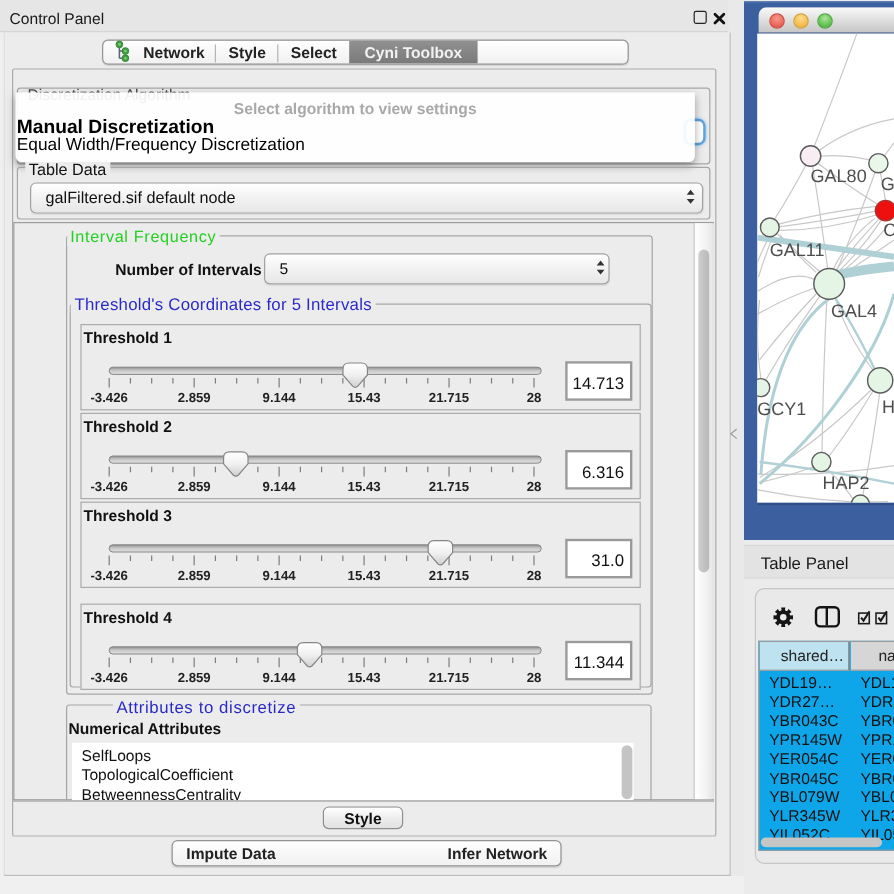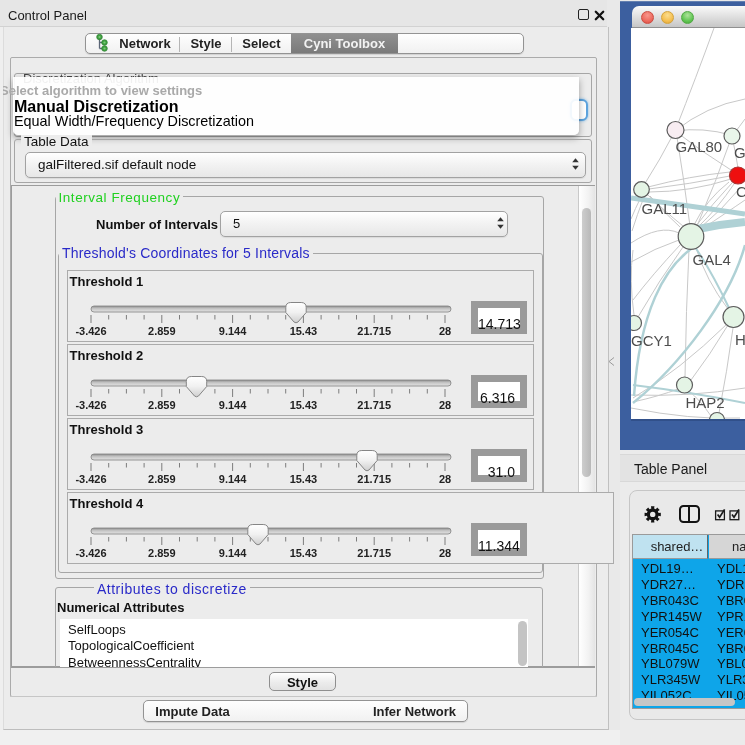--- a/index.html
+++ b/index.html
@@ -6,21 +6,21 @@
 body{width:745px;height:745px;overflow:hidden;position:relative;background:#e9e9e9;
 font-family:"Liberation Sans", sans-serif;-webkit-font-smoothing:antialiased;}
 .abs{position:absolute;}
 .txt{position:absolute;white-space:nowrap;}
 .grp{position:absolute;border:1px solid #a6a6a6;border-radius:3px;}
 .grplab{position:absolute;background:#ececec;padding:0 3px;white-space:nowrap;}
 .combo{position:absolute;border:1px solid #a2a2a2;border-radius:5px;
 background:linear-gradient(#ffffff,#f3f3f3 45%,#e7e7e7);box-shadow:0 1px 1px rgba(0,0,0,0.08);}
 .carrows{position:absolute;width:9px;}
 .panel{position:absolute;border:1px solid #ababab;background:#ececec;}
-.vbox{position:absolute;background:#fff;border:7px solid #a21caf;font-size:14px;color:#111;
+.vbox{position:absolute;background:#fff;border:2px solid #a21caf;font-size:14px;color:#111;
 text-align:right;box-sizing:border-box;}
 .tabseg{position:absolute;top:0;height:100%;display:flex;align-items:center;justify-content:center;
 font-size:13px;font-weight:600;color:#222;}
 </style>
 </head>
 <body>
 
 <div class="abs" style="left:0;top:0;width:607px;height:26px;background:#e6e6e6;border-bottom:1px solid #d2d2d2;"></div>
 <div class="txt" style="left:8px;top:8px;font-size:13px;color:#1a1a1a;">Control Panel</div>
 
@@ -53,21 +53,21 @@
 </svg>
 
 <div class="abs" style="left:10px;top:57px;width:587px;height:640px;border:1px solid #ababab;border-radius:2px;background:#ececec;box-sizing:border-box;"></div>
 
 <div class="grp" style="left:14px;top:73px;width:576px;height:62px;"></div>
 
 <div class="abs" style="left:570px;top:99px;width:18px;height:22px;border-radius:6px;background:#fff;border:2.5px solid #5da3dd;box-shadow:0 0 3px #7ab8e8;box-sizing:border-box;"></div>
 
 <div class="txt" style="left:23px;top:70.5px;font-size:13px;line-height:15px;color:#454545;">Discretization Algorithm</div>
 <div class="abs" style="left:13px;top:77px;width:566px;height:58px;background:rgba(255,255,255,0.92);border-radius:0 0 5px 5px;box-shadow:0 3px 7px rgba(0,0,0,0.35);"></div>
-<div class="txt" style="left:0;top:83px;width:592px;text-align:left;font-size:13px;font-weight:bold;color:#a9a9a9;">Select algorithm to view settings</div>
+<div class="txt" style="left:0;top:83px;width:592px;text-align:center;font-size:13px;font-weight:bold;color:#a9a9a9;">Select algorithm to view settings</div>
 <div class="txt" style="left:14px;top:98.5px;font-size:16px;line-height:16px;font-weight:bold;color:#000;">Manual Discretization</div>
 <div class="txt" style="left:14px;top:113.5px;font-size:14.4px;line-height:15px;color:#000;">Equal Width/Frequency Discretization</div>
 
 <div class="grp" style="left:14px;top:139px;width:576px;height:42px;"></div>
 <div class="grplab" style="left:21px;top:135px;font-size:13.5px;line-height:14px;color:#111;">Table Data</div>
 <div class="combo" style="left:25px;top:152px;width:559px;height:24px;"></div>
 <div class="txt" style="left:38px;top:157px;font-size:13.5px;color:#111;">galFiltered.sif default node</div>
 <svg class="carrows" style="left:571px;top:157px;" width="10" height="14" viewBox="0 0 10 14">
 <path d="M5 0.5 L8.6 5 L1.4 5 Z" fill="#333"></path>
     <path d="M5 13.5 L8.6 9 L1.4 9 Z" fill="#333"></path>
@@ -226,21 +226,21 @@
     <text x="23.0" y="36" text-anchor="middle" font-size="11" font-weight="bold" fill="#222">-3.426</text>
       <text x="93.8" y="36" text-anchor="middle" font-size="11" font-weight="bold" fill="#222">2.859</text>
       <text x="164.6" y="36" text-anchor="middle" font-size="11" font-weight="bold" fill="#222">9.144</text>
       <text x="235.4" y="36" text-anchor="middle" font-size="11" font-weight="bold" fill="#222">15.43</text>
       <text x="306.2" y="36" text-anchor="middle" font-size="11" font-weight="bold" fill="#222">21.715</text>
       <text x="377.0" y="36" text-anchor="middle" font-size="11" font-weight="bold" fill="#222">28</text>
     <path d="M288.8 8.5 Q288.8 3.5 293.8 3.5 L304.2 3.5 Q309.2 3.5 309.2 8.5 L309.2 13.5 L301.0 23 Q299.0 24.6 297.0 23 L288.8 13.5 Z" fill="url(#thg)" stroke="#858585" stroke-width="1"></path>
   </svg>
   <div class="vbox" style="left:403px;top:30px;width:56px;height:33px;padding:8px 5px 0 0;border-color:#9a9a9a;">31.0</div>
 </div>
-<div class="panel" style="left:67px;top:492px;width:547px;height:72px;box-sizing:border-box;">
+<div class="panel" style="left:67px;top:503px;width:467px;height:72px;box-sizing:border-box;">
   <div class="txt" style="left:1.5px;top:3px;font-size:13px;font-weight:bold;color:#111;">Threshold 4</div>
   <svg style="position:absolute;left:0;top:28px;" width="465" height="42" viewBox="0 0 465 42">
     <defs>
         <linearGradient id="thg" x1="0" y1="0" x2="0" y2="1">
       <stop offset="0" stop-color="#ffffff"></stop>
           <stop offset="0.5" stop-color="#f0f0f0"></stop>
           <stop offset="1" stop-color="#cfcfcf"></stop>
     </linearGradient>
     <linearGradient id="trk" x1="0" y1="0" x2="0" y2="1">
       <stop offset="0" stop-color="#8f8f8f"></stop>

